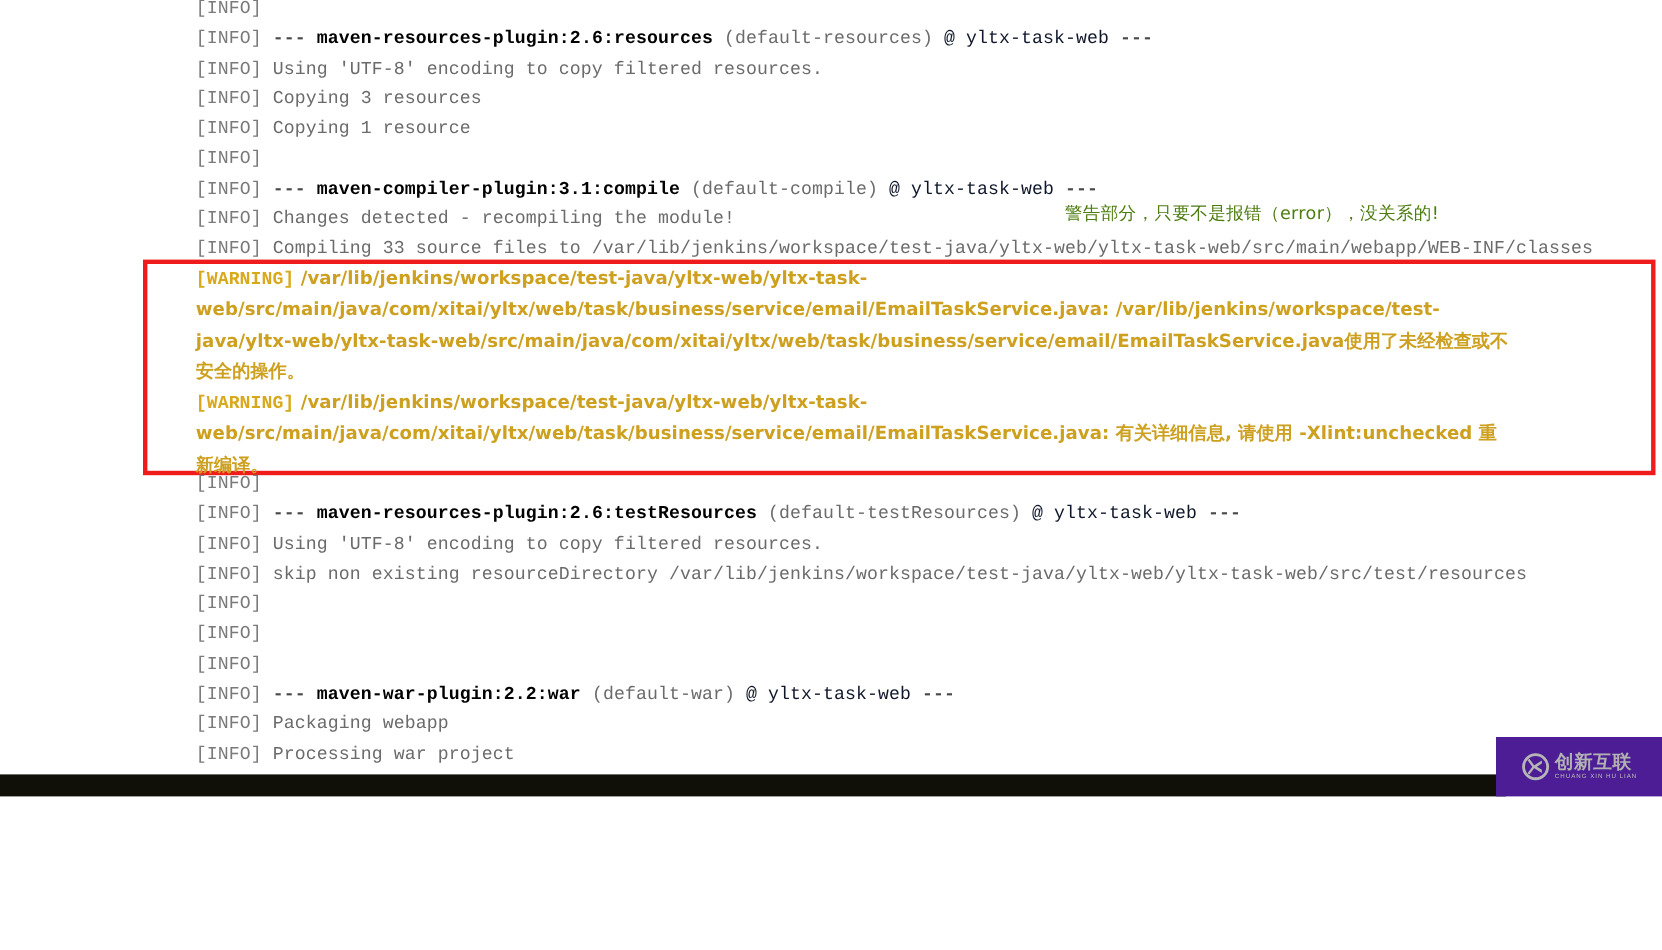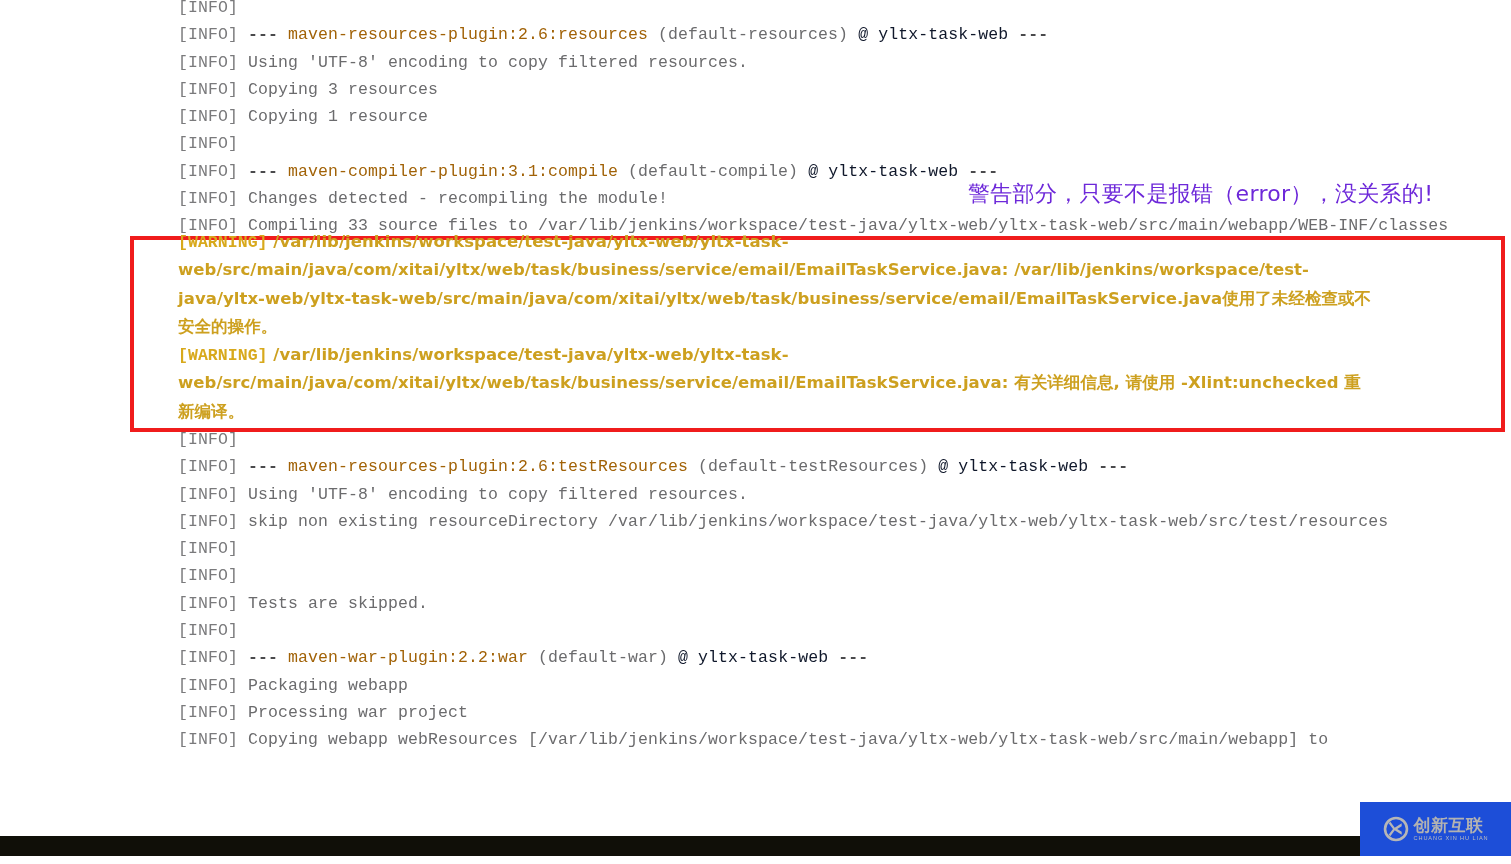--- a/index.html
+++ b/index.html
@@ -14,21 +14,21 @@
     overflow: hidden;
     font-family: "Liberation Mono", "DejaVu Sans Mono", monospace;
     position: relative;
   }
 
   #console {
     position: absolute;
     left: 0;
     top: 0;
     width: 1511px;
-    height: 856px;
+    height: 724px;
     box-sizing: border-box;
     padding: 0;
     background: #ffffff;
   }
 
   .log-body {
     position: absolute;
     left: 178px;
     top: -6px;
     width: 1333px;
@@ -42,22 +42,22 @@
     letter-spacing: 0.1px;
   }
 
   .tag {
     color: #7a7a7c;
   }
   .txt {
     color: #6b6b6d;
   }
   .goal {
-    color: #a16207;
-    font-weight: normal;
+    color: #000000;
+    font-weight: bold;
   }
   .dash {
     color: #4a4a4c;
     font-weight: bold;
   }
   .at {
     color: #0f172a;
     font-weight: normal;
   }
 
@@ -70,21 +70,21 @@
     height: 196px;
     border: 4px solid #f01c1c;
     box-sizing: border-box;
     background: transparent;
     pointer-events: none;
   }
 
   .warn-lines {
     position: absolute;
     left: 178px;
-    top: 228px;
+    top: 239px;
     width: 1320px;
   }
   .wline {
     font-size: 16.5px;
     line-height: 27.3px;
     color: #cda01f;
     font-weight: bold;
     white-space: pre;
     letter-spacing: 0.05px;
   }
@@ -97,23 +97,23 @@
     font-weight: bold;
     color: #cda01f;
   }
 
   
   .annotation {
     position: absolute;
     left: 968px;
     top: 182px;
     font-family: "DejaVu Sans", "Liberation Sans", sans-serif;
-    font-size: 22px;
+    font-size: 16px;
     line-height: 24px;
-    color: #6d28d9;
+    color: #4d7c0f;
     white-space: pre;
     letter-spacing: 0.3px;
     text-align: center;
   }
 
   
   .bottom-bar {
     position: absolute;
     left: 0;
     bottom: 0;
@@ -122,21 +122,21 @@
     background: #100f08;
   }
 
   
   .watermark {
     position: absolute;
     right: 0;
     bottom: 0;
     width: 151px;
     height: 54px;
-    background: #1d4ed8;
+    background: #4c1d95;
     display: flex;
     align-items: center;
     justify-content: center;
     gap: 5px;
   }
   .wm-logo {
     width: 26px;
     height: 26px;
     flex: none;
   }
@@ -191,21 +191,20 @@
       <div class="wline"><span class="wcjk">新编译。</span></div>
     </div>
 
   <div class="log-body" id="log-bottom" style="top:426px;">
       <div class="line"><span class="tag">[INFO]</span></div>
       <div class="line"><span class="tag">[INFO]</span><span class="dash"> --- </span><span class="goal">maven-resources-plugin:2.6:testResources</span><span class="txt"> (default-testResources) </span><span class="at">@ yltx-task-web</span><span class="dash"> ---</span></div>
       <div class="line"><span class="tag">[INFO]</span><span class="txt"> Using 'UTF-8' encoding to copy filtered resources.</span></div>
       <div class="line"><span class="tag">[INFO]</span><span class="txt"> skip non existing resourceDirectory /var/lib/jenkins/workspace/test-java/yltx-web/yltx-task-web/src/test/resources</span></div>
       <div class="line"><span class="tag">[INFO]</span></div>
       <div class="line"><span class="tag">[INFO]</span></div>
-      <div class="line"><span class="tag">[INFO]</span><span class="txt"> Tests are skipped.</span></div>
       <div class="line"><span class="tag">[INFO]</span></div>
       <div class="line"><span class="tag">[INFO]</span><span class="dash"> --- </span><span class="goal">maven-war-plugin:2.2:war</span><span class="txt"> (default-war) </span><span class="at">@ yltx-task-web</span><span class="dash"> ---</span></div>
       <div class="line"><span class="tag">[INFO]</span><span class="txt"> Packaging webapp</span></div>
       <div class="line"><span class="tag">[INFO]</span><span class="txt"> Processing war project</span></div>
       <div class="line"><span class="tag">[INFO]</span><span class="txt"> Copying webapp webResources [/var/lib/jenkins/workspace/test-java/yltx-web/yltx-task-web/src/main/webapp] to</span></div>
     </div>
 
   <div class="bottom-bar"></div>
 
   <div class="watermark">

